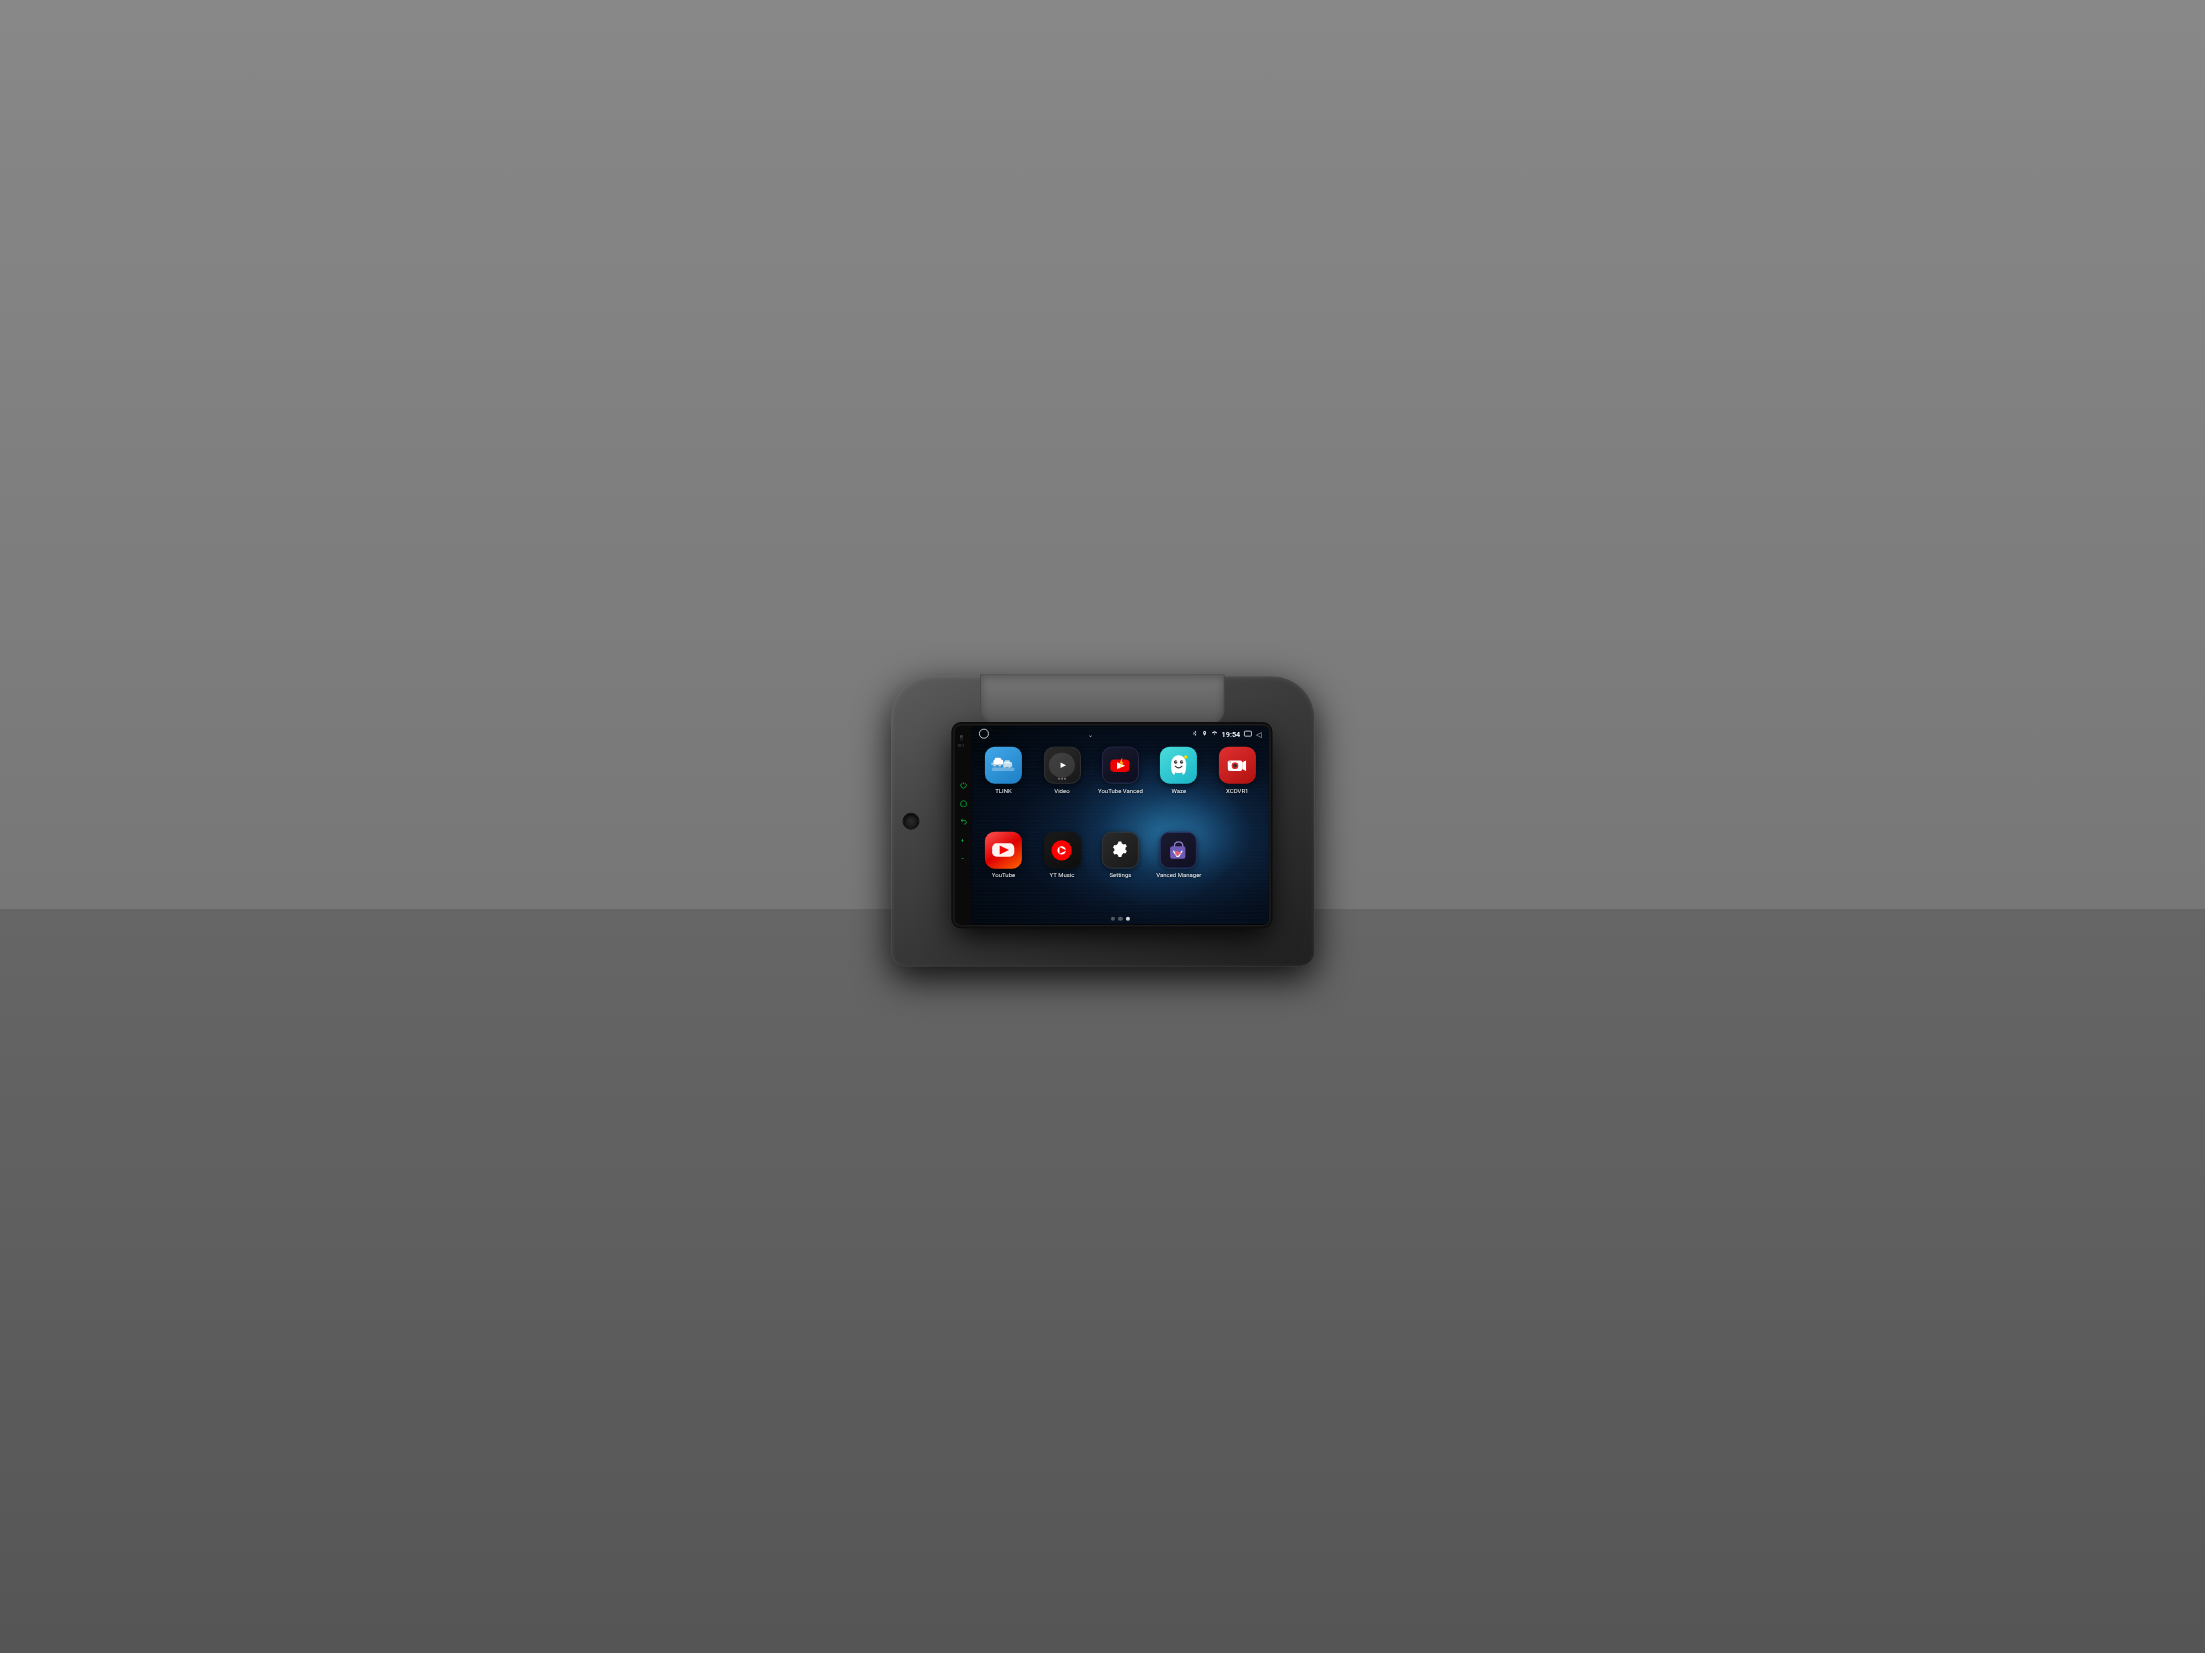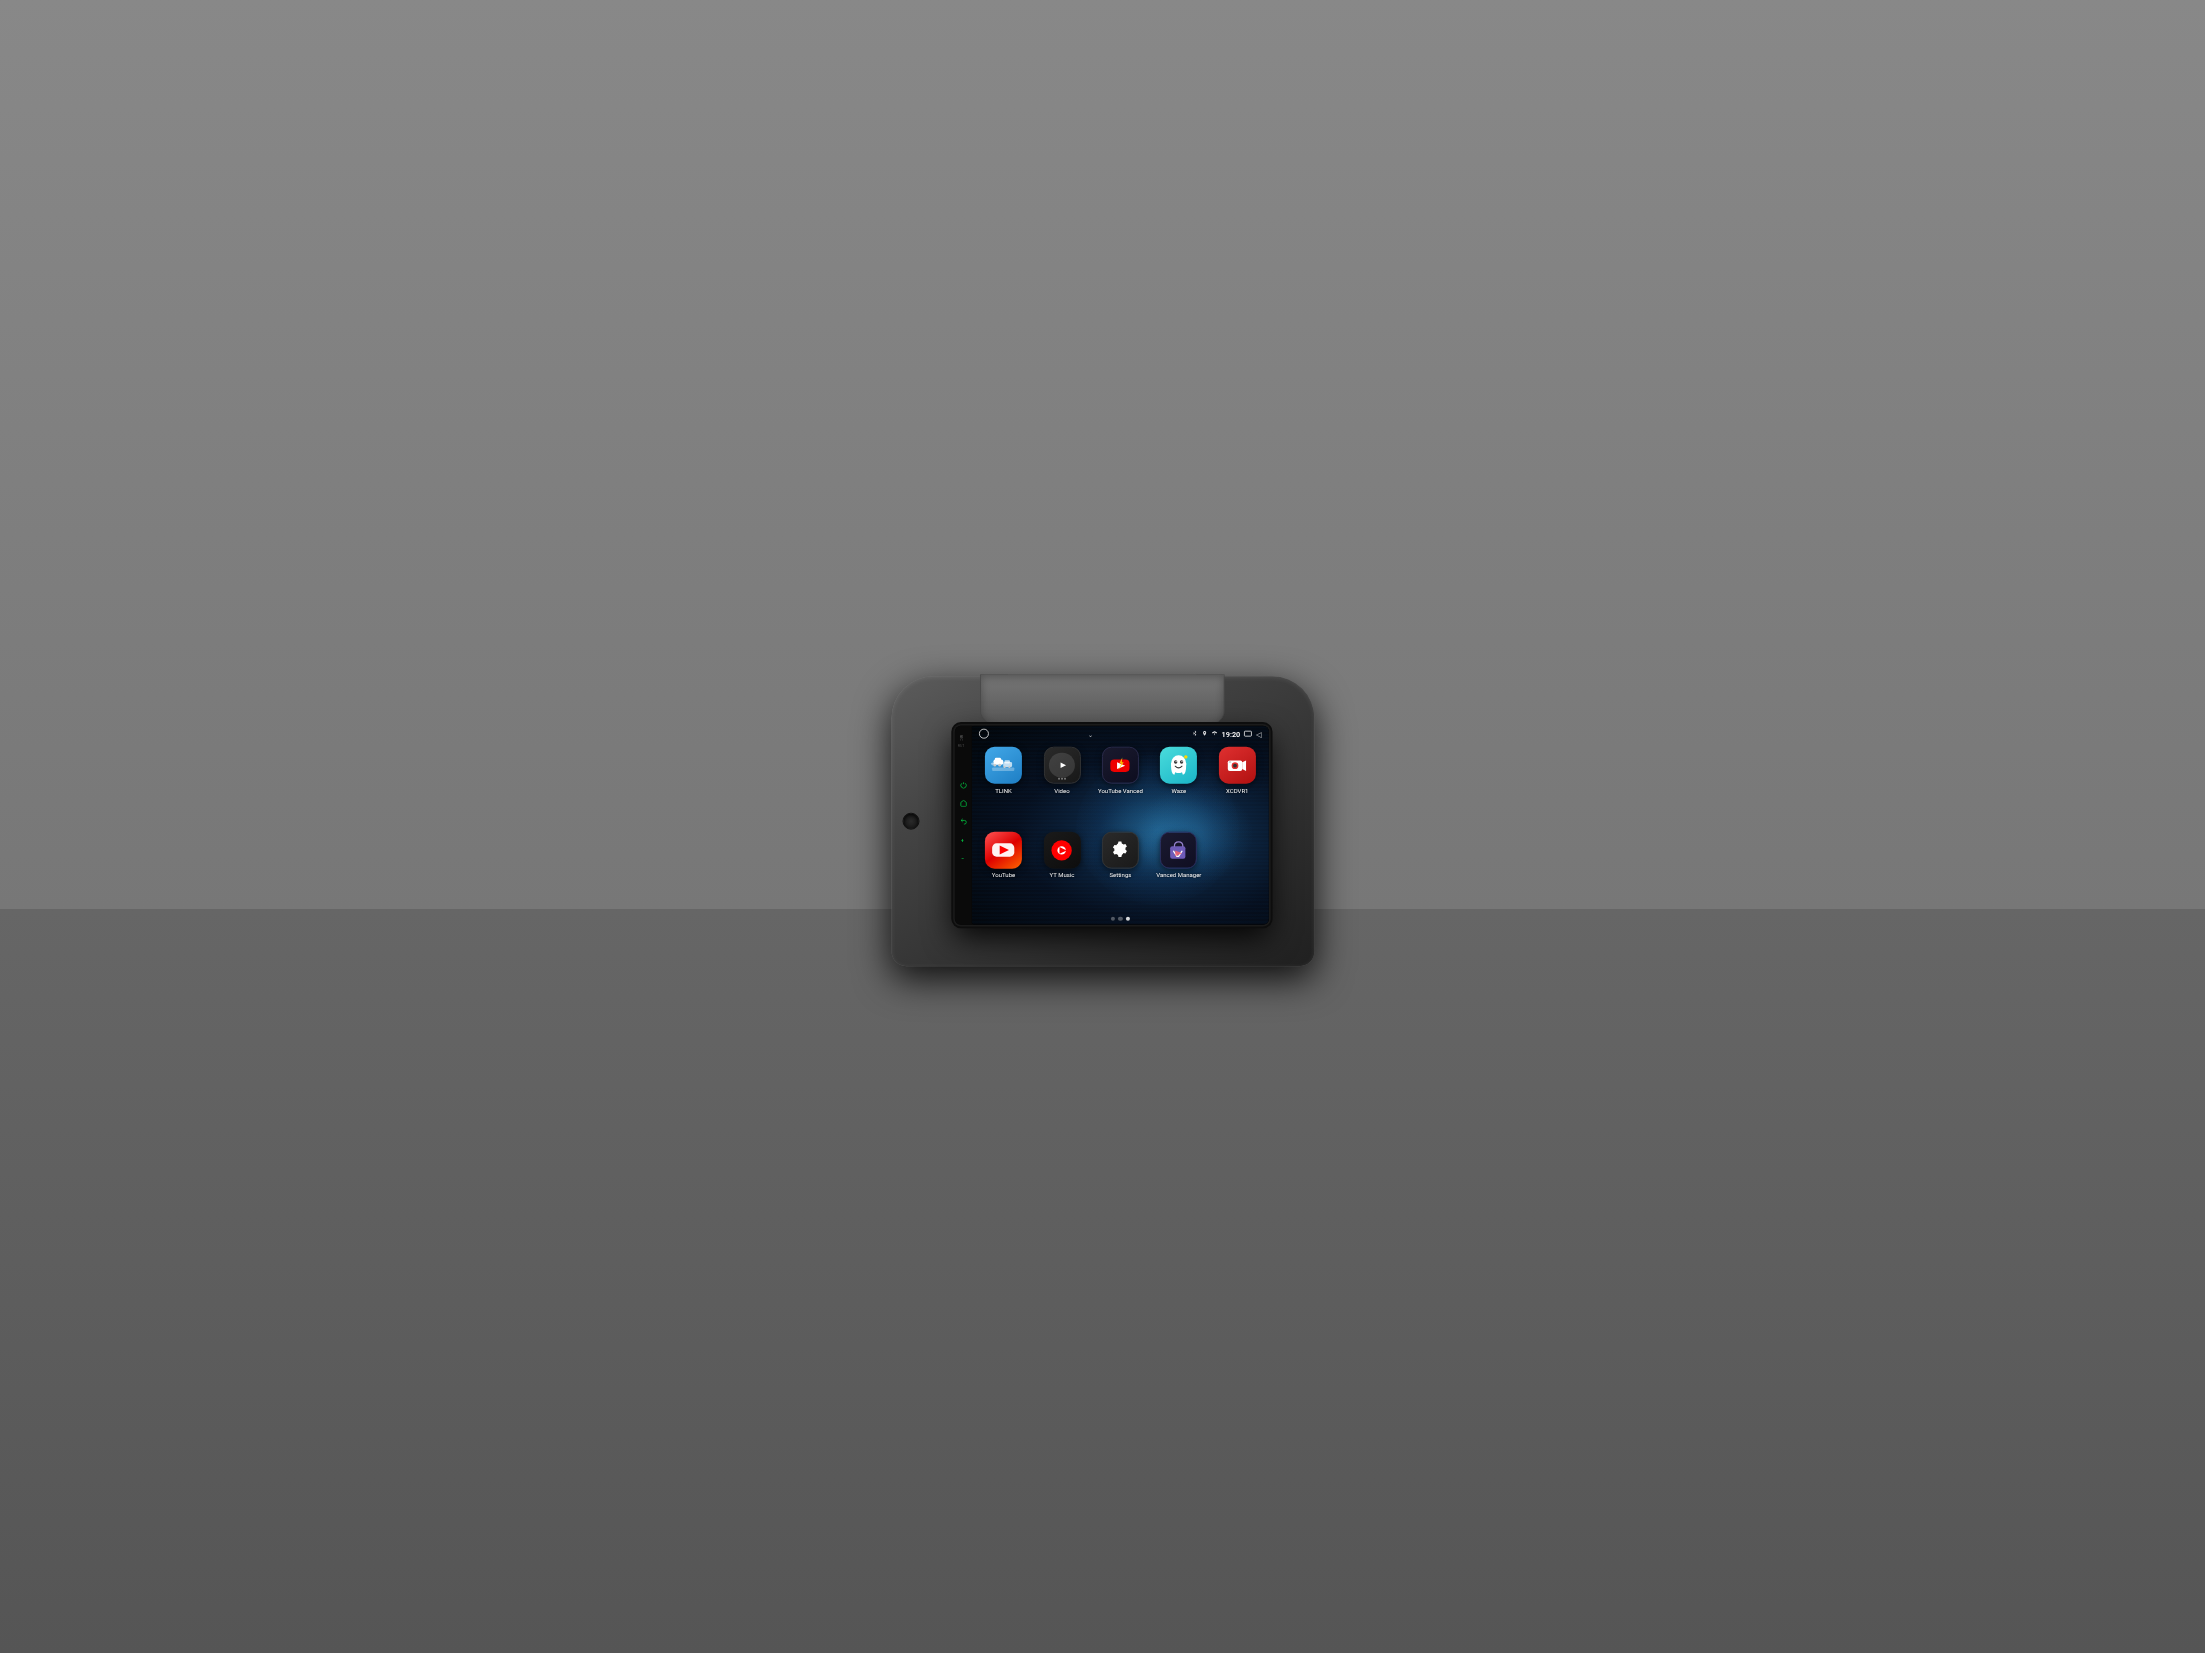--- a/index.html
+++ b/index.html
@@ -346,21 +346,21 @@
                     <path d="M6.5 6.5l11 11L12 23V1l5.5 5.5-11 11"></path>
                   </svg>
 
                   <svg width="5.4" height="7.3" viewBox="0 0 24 24" fill="rgba(255,255,255,0.85)">
                     <path d="M12 2C8.13 2 5 5.13 5 9c0 5.25 7 13 7 13s7-7.75 7-13c0-3.87-3.13-7-7-7zm0 9.5c-1.38 0-2.5-1.12-2.5-2.5s1.12-2.5 2.5-2.5 2.5 1.12 2.5 2.5-1.12 2.5-2.5 2.5z"></path>
                   </svg>
 
                   <svg width="7.3" height="6" viewBox="0 0 24 24" fill="rgba(255,255,255,0.85)">
                     <path d="M1.5 8.5C5.3 4.7 10.4 2.5 12 2.5s6.7 2.2 10.5 6L20 11c-2.9-2.9-5.3-4.5-8-4.5S7 8.1 4 11zM12 15l2.5-2.5c-1.4-1.4-3.6-1.4-5 0zm7.5-7.5-2.5 2.5c-1.7-1.7-4-2.5-5-2.5s-3.3.8-5 2.5L4.5 7.5C7 5 9.4 4 12 4s5 1 7.5 3.5zM12 18l2-2c-.6-.6-2-1-2-1s-1.4.4-2 1z"></path>
                   </svg>
-                  <span class="sb-time">19:20</span>
+                  <span class="sb-time">19:54</span>
                   <div class="sb-rect-icon"></div>
                   <span class="sb-back-arrow">◁</span>
                 </div>
               </div>
 
               <div class="apps-container">
 
                 <div class="app">
                   <div class="app-ic" style="background:linear-gradient(145deg,#42a8e8 0%,#1e7ec4 100%);">
                     <svg width="26.6" height="20.6" viewBox="0 0 60 45" fill="none">

